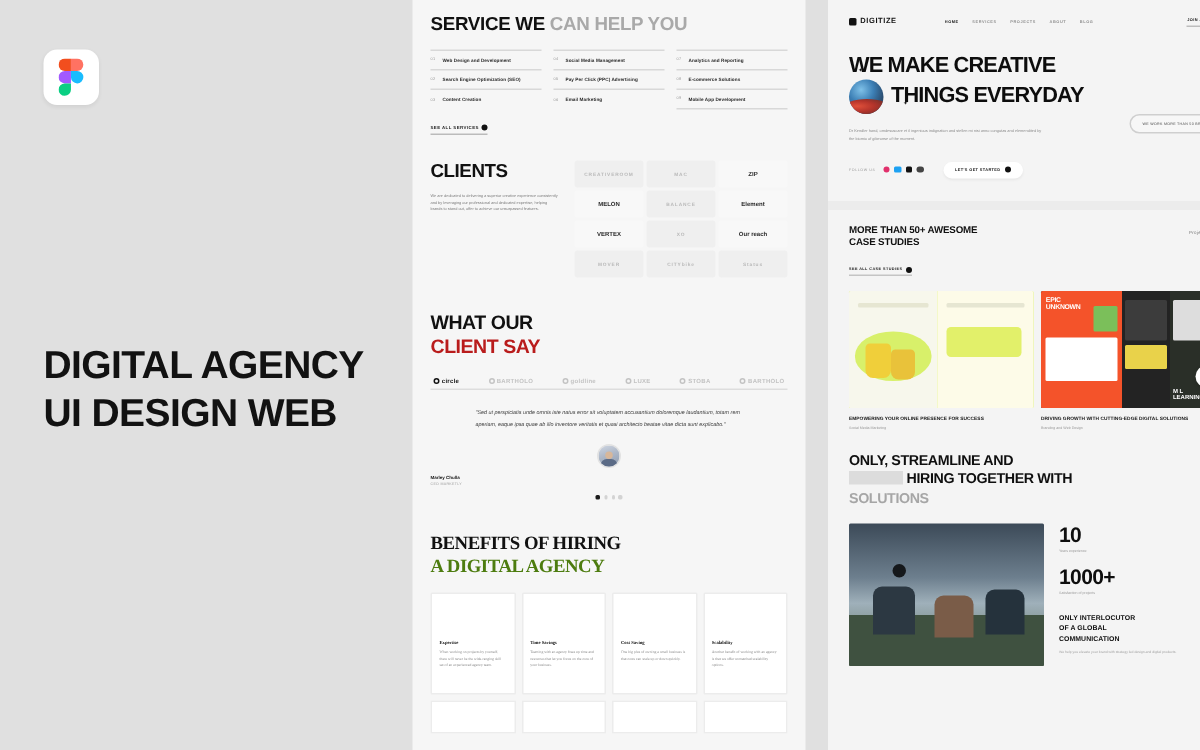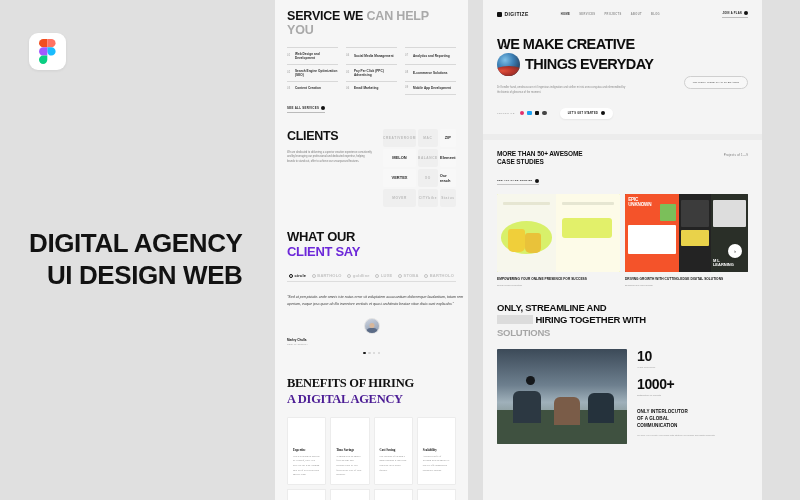--- a/index.html
+++ b/index.html
@@ -26,26 +26,25 @@
     box-shadow: 0 1px 3px rgba(0,0,0,.07);
   }
   .figma-badge svg { display:block; }
   .left-title {
     position: absolute; left: 29px; top: 228px;
     font-size: 26px; line-height: 1.22;
     font-weight: 700; letter-spacing: -0.4px;
     color: #121212;
     font-family: "Liberation Sans", sans-serif;
     white-space: pre-line;
-    text-align: right;
   }
 
   
   .col { height: 500px; background: #f6f6f6; flex: none; position: relative; overflow: hidden; }
-  .col-mid { width: 193px; margin-right: 0; }
+  .col-mid { width: 262px; margin-right: 0; }
   .gutter { width: 15px; height: 500px; background: #e0e0e0; flex: none; }
   .col-right { width: 279px; background: #f4f4f4; }
 
   
   .svc { padding: 10px 12px 0 12px; }
   .svc-head {
     font-size: 12.5px; font-weight: 800; letter-spacing: -0.2px;
     color: #111; line-height: 1.1; margin-bottom: 9px;
   }
   .svc-head .muted { color: #a9a9a9; }
@@ -84,21 +83,21 @@
     font-size: 3.2px; color: #b9b9b9; letter-spacing: .6px; font-weight: 600;
   }
   .logo-cell.dark { color: #2b2b2b; font-weight: 700; font-size: 4px; letter-spacing: 0; }
   .logo-cell.white { background: #f8f8f8; }
 
   
   .testi { padding: 22px 12px 0 12px; }
   .testi-h {
     font-size: 13px; font-weight: 800; letter-spacing: -0.3px; line-height: 1.22; color: #111;
   }
-  .testi-h .muted { color: #6d28d9; }
+  .testi-h .muted { color: #b91c1c; }
   .testi-logos {
     display: flex; justify-content: space-between; align-items: center;
     margin-top: 13px; padding: 0 2px 3px 2px;
     border-bottom: .6px solid #ddd;
   }
   .testi-logo {
     font-size: 4px; color: #c3c3c3; font-weight: 700; letter-spacing: .2px;
     display: flex; align-items: center; gap: 1.5px;
   }
   .testi-logo.active { color: #121212; }
@@ -122,21 +121,21 @@
   }
   .testi-name { margin-top: 4px; font-size: 3px; font-weight: 800; color: #151515; }
   .testi-role { margin-top: 1.5px; font-size: 2.4px; color: #a0a0a0; letter-spacing: .2px; }
   .testi-dots { margin-top: 6px; display: flex; justify-content: center; gap: 2.5px; }
   .tdot { width: 2.2px; height: 2.2px; background: #d3d3d3; border-radius: 50%; }
   .tdot.on { background: #1b1b1b; width: 3px; height: 2.2px; border-radius: 1px; }
 
   
   .benefits { padding: 22px 12px 0 12px; font-family: Liberation Serif, serif; }
   .ben-h { font-size: 12.5px; font-weight: 800; letter-spacing: -0.3px; line-height: 1.22; color: #111; }
-  .ben-h .muted { color: #4c1d95; }
+  .ben-h .muted { color: #4d7c0f; }
   .ben-grid { display: grid; grid-template-columns: repeat(4,1fr); gap: 4px; margin-top: 10px; }
   .ben-card {
     background: #fff; border: .5px solid #ececec; border-radius: 1px;
     padding: 6px 5px; height: 68px;
   }
   .ben-dot { width: 5px; height: 5px; border-radius: 50%; background: #111; }
   .ben-title { margin-top: 24px; font-size: 3.1px; font-weight: 800; color: #111; }
   .ben-copy { margin-top: 3px; font-size: 2.5px; line-height: 1.85; color: #8a8a8a; }
   .ben-row2 { display: grid; grid-template-columns: repeat(4,1fr); gap: 4px; margin-top: 4px; }
   .ben-card2 { background: #fff; border: .5px solid #ececec; height: 22px; }

